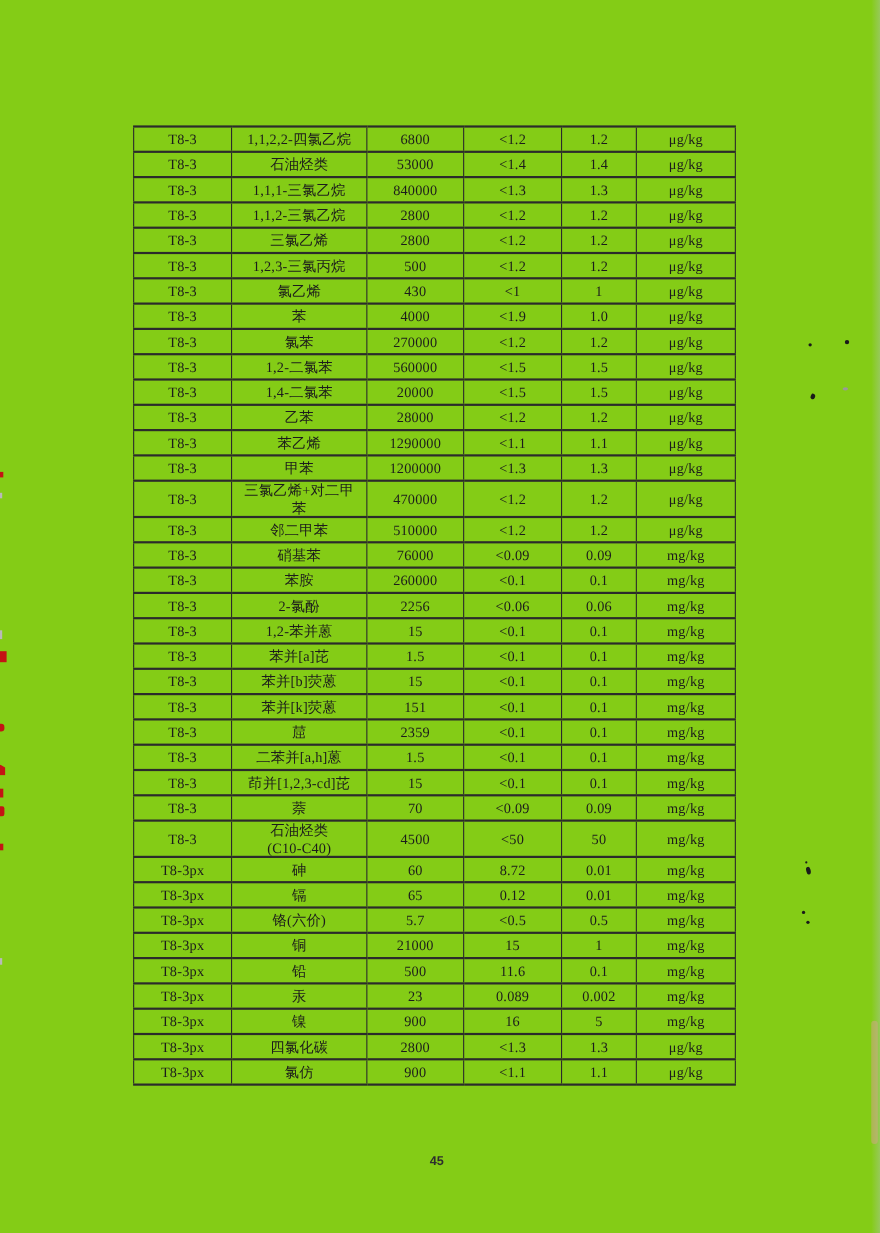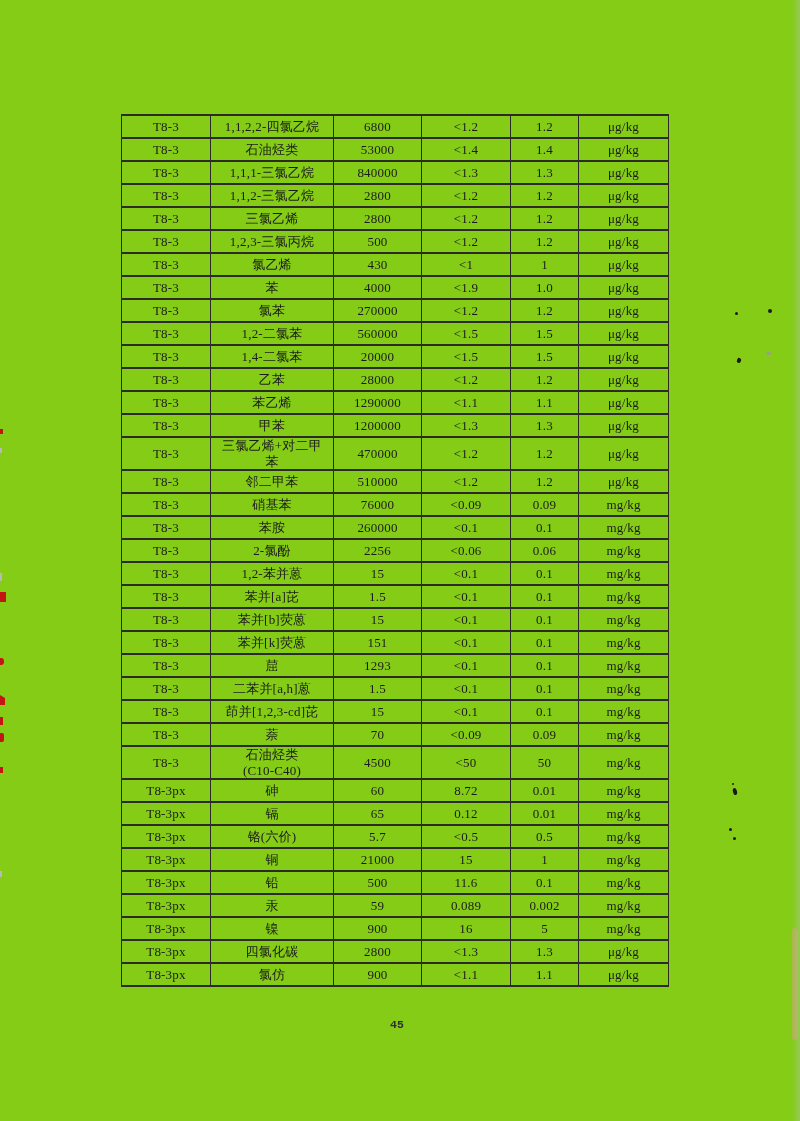--- a/index.html
+++ b/index.html
@@ -44,27 +44,27 @@
     border-bottom-width:2px;
     text-align:center;
     vertical-align:middle;
     height:21px;
     padding:0 2px;
     letter-spacing:0.2px;
   }
   table.results td.col-analyte { white-space:pre-line;margin-left:28px; }
   .page-number {
     position:absolute;
-    left:385px; top:1018px;
+    left:385px; top:1050px;
     width:24px;
     text-align:center;
     font-size:11.5px;
     font-weight:bold;
     color:#2e2e2e;
-    font-family:Liberation Mono, monospace;
+    font-family:Liberation Sans, sans-serif;
   }
   
   .red-mark { position:absolute; left:0; background:#c41414; }
   .rm1 { top:429px; width:3px; height:5px; }
   .rm2 { top:592px; width:6px; height:10px; }
   .rm3 { top:658px; width:4px; height:7px; border-radius:0 3px 3px 0; }
   .rm4 { top:695px; width:5px; height:10px; clip-path:polygon(0 0,100% 30%,100% 100%,0 100%); }
   .rm5 { top:717px; width:3px; height:8px; }
   .rm6 { top:733px; width:4px; height:9px; border-radius:0 2px 2px 0; }
   .rm7 { top:767px; width:3px; height:6px; }
@@ -302,21 +302,21 @@
           <td class="col-sample-id">T8-3</td>
           <td class="col-analyte">苯并[k]荧蒽</td>
           <td class="col-screening-value">151</td>
           <td class="col-result">&lt;0.1</td>
           <td class="col-detection-limit">0.1</td>
           <td class="col-unit">mg/kg</td>
         </tr>
         <tr>
           <td class="col-sample-id">T8-3</td>
           <td class="col-analyte">䓛</td>
-          <td class="col-screening-value">1293</td>
+          <td class="col-screening-value">2359</td>
           <td class="col-result">&lt;0.1</td>
           <td class="col-detection-limit">0.1</td>
           <td class="col-unit">mg/kg</td>
         </tr>
         <tr>
           <td class="col-sample-id">T8-3</td>
           <td class="col-analyte">二苯并[a,h]蒽</td>
           <td class="col-screening-value">1.5</td>
           <td class="col-result">&lt;0.1</td>
           <td class="col-detection-limit">0.1</td>
@@ -383,21 +383,21 @@
           <td class="col-sample-id">T8-3px</td>
           <td class="col-analyte">铅</td>
           <td class="col-screening-value">500</td>
           <td class="col-result">11.6</td>
           <td class="col-detection-limit">0.1</td>
           <td class="col-unit">mg/kg</td>
         </tr>
         <tr>
           <td class="col-sample-id">T8-3px</td>
           <td class="col-analyte">汞</td>
-          <td class="col-screening-value">59</td>
+          <td class="col-screening-value">23</td>
           <td class="col-result">0.089</td>
           <td class="col-detection-limit">0.002</td>
           <td class="col-unit">mg/kg</td>
         </tr>
         <tr>
           <td class="col-sample-id">T8-3px</td>
           <td class="col-analyte">镍</td>
           <td class="col-screening-value">900</td>
           <td class="col-result">16</td>
           <td class="col-detection-limit">5</td>

